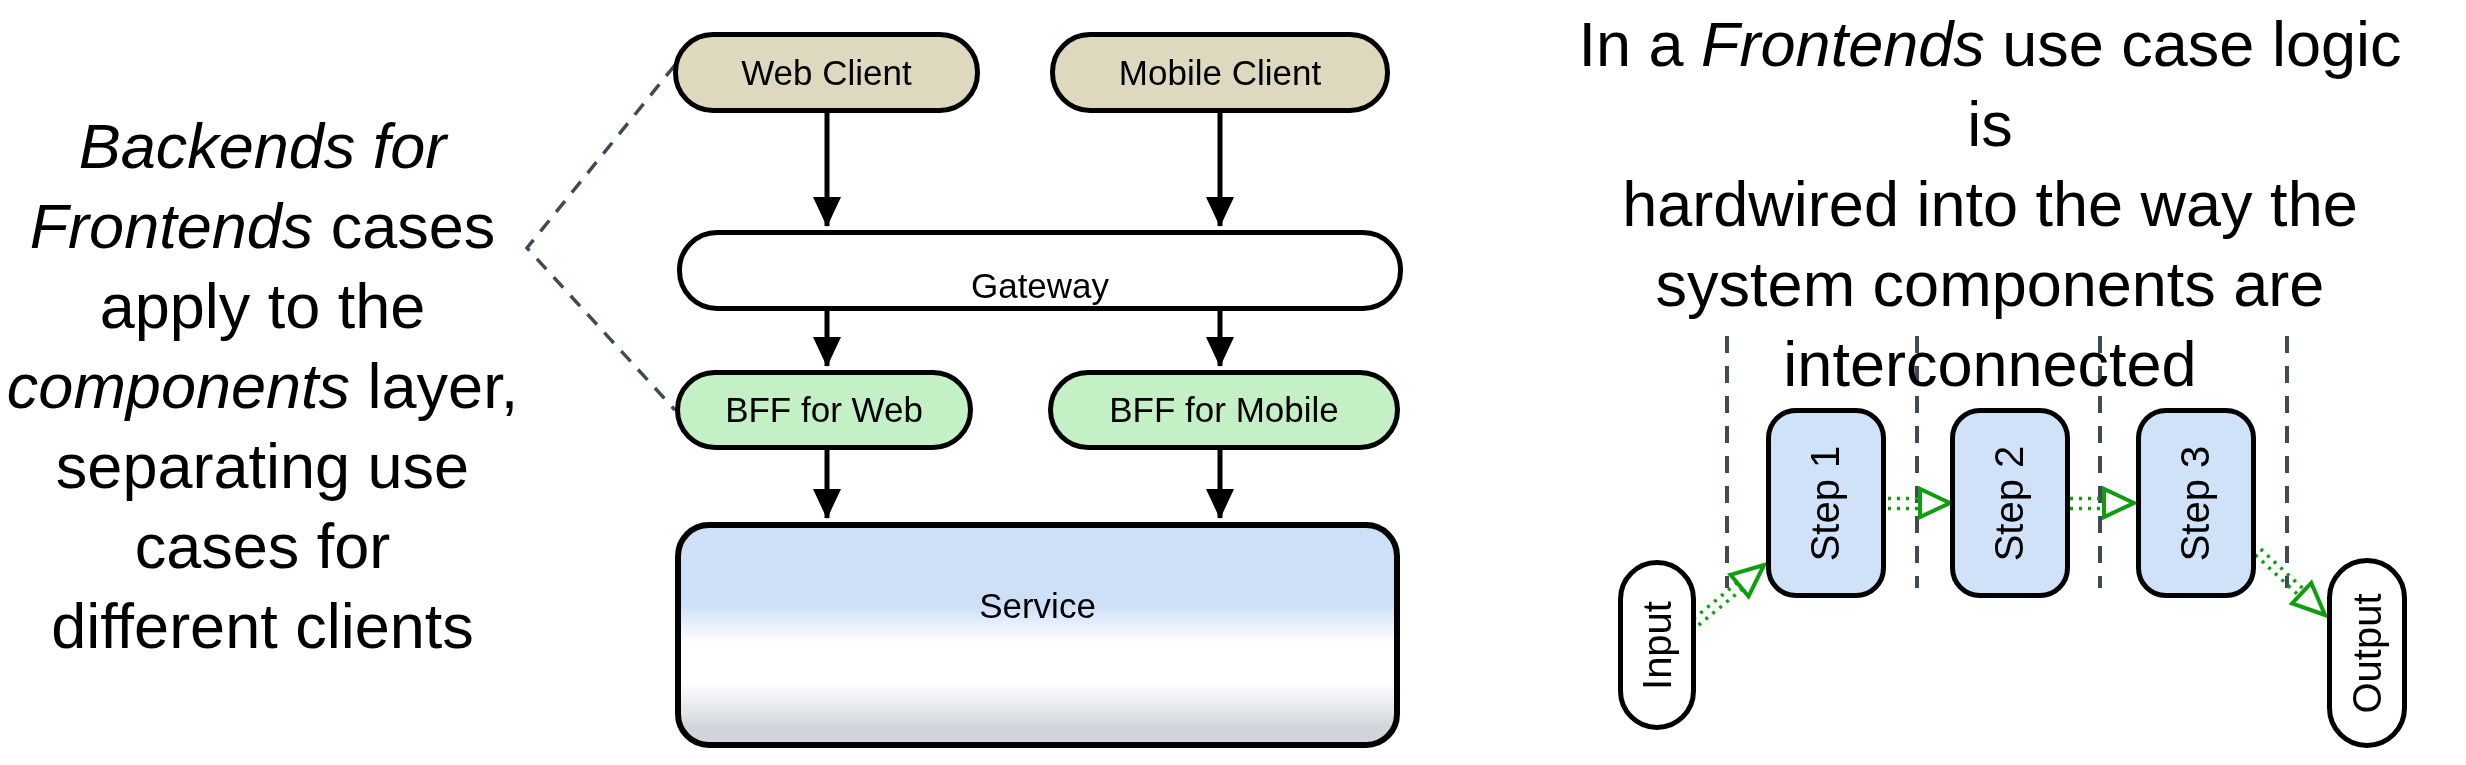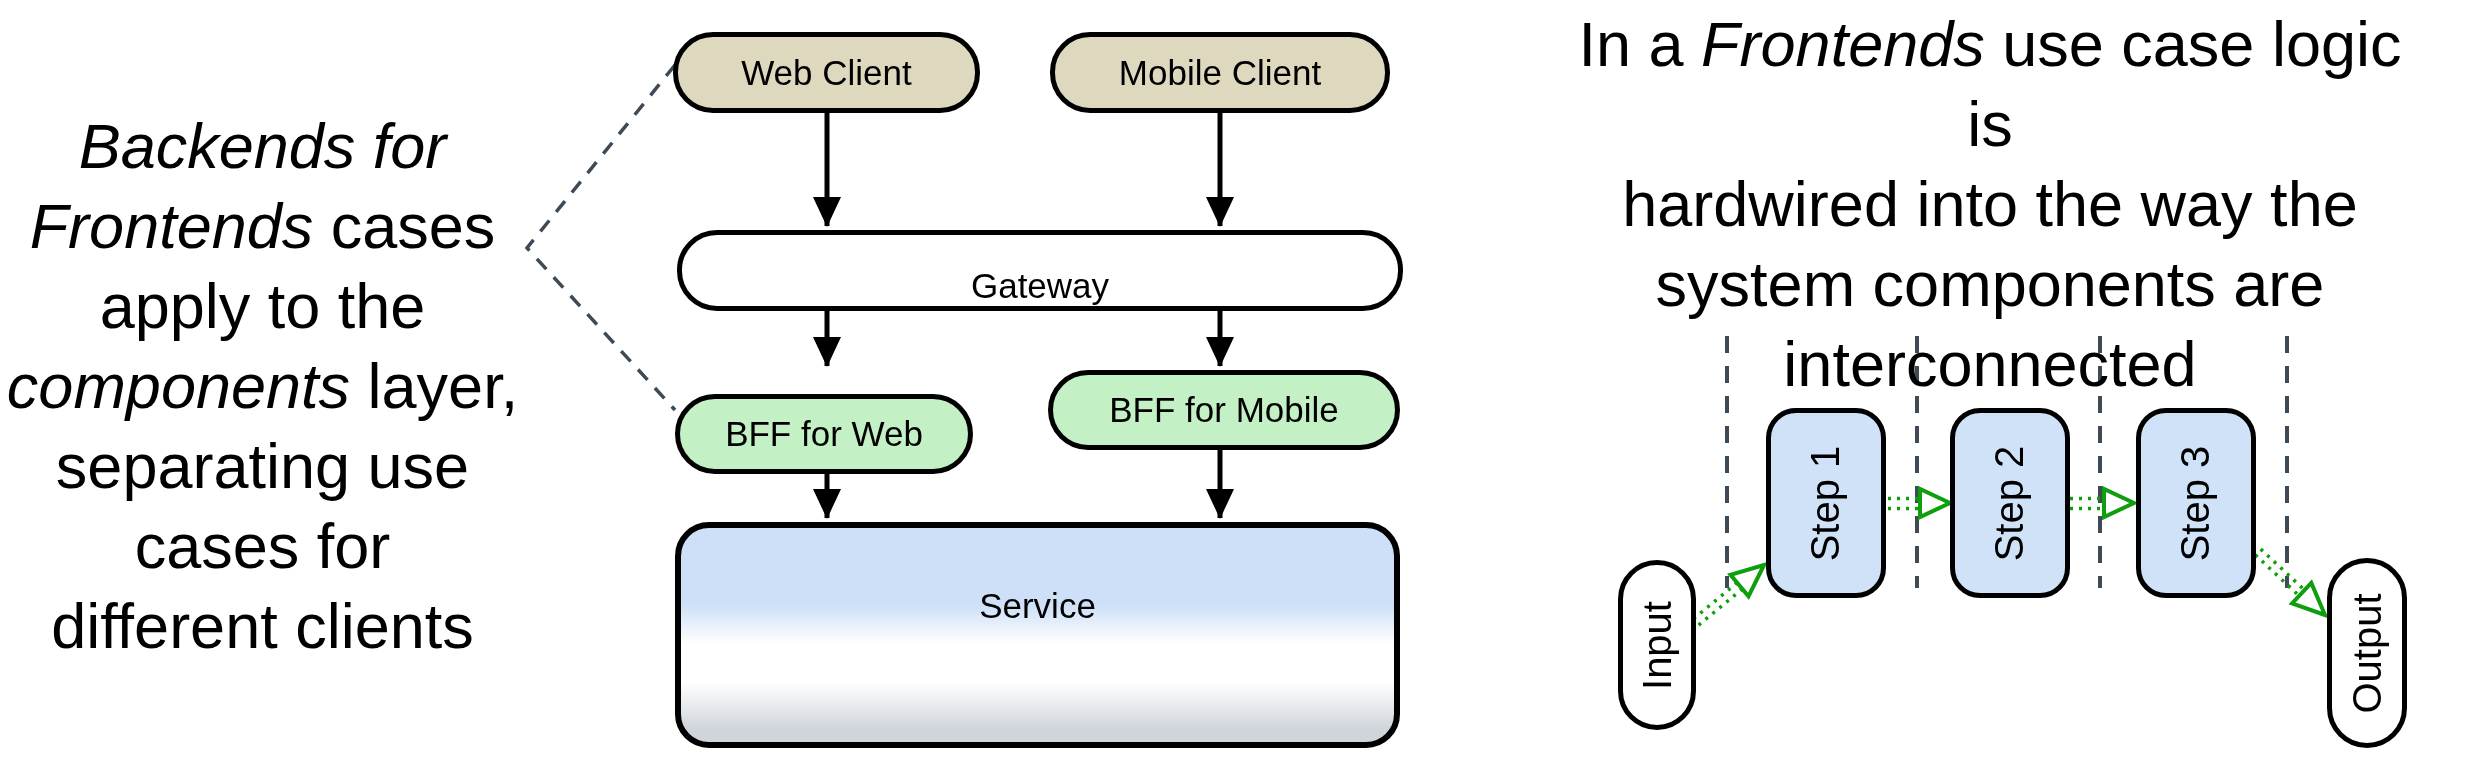--- a/index.html
+++ b/index.html
@@ -18,21 +18,21 @@
 
   
   .node{
     position:absolute;display:flex;align-items:center;justify-content:center;
     border:5px solid var(--node-border,#000);box-sizing:border-box;
     font-size:35px;white-space:nowrap;
   }
   .n-webclient {left:673px; top:32px;  width:307px;height:81px; border-radius:40px;background:var(--client-fill);}
   .n-mobileclient{left:1050px;top:32px; width:340px;height:81px; border-radius:40px;background:var(--client-fill);}
   .n-gateway  {left:677px; top:230px; width:726px;height:81px; border-radius:40px;background:var(--gateway-fill);align-items:flex-end;}
-  .n-bffweb   {left:675px; top:370px; width:298px;height:80px; border-radius:40px;background:var(--bff-fill);margin-top:24px;}
+  .n-bffweb   {left:675px; top:370px; width:298px;height:80px; border-radius:40px;background:var(--bff-fill);}
   .n-bffmobile{left:1048px;top:370px; width:352px;height:80px; border-radius:40px;background:var(--bff-fill);}
   .n-service{
     left:675px;top:522px;width:725px;height:226px;border-radius:34px;border-width:6px;
     background:linear-gradient(180deg,
       var(--service-blue) 0%, var(--service-blue) 36%,
       var(--service-white) 54%, var(--service-white) 72%,
       var(--service-gray) 94%, var(--service-gray) 100%);
     align-items:flex-start;
   }
   .n-service .svc-label{margin-top:58px;}

